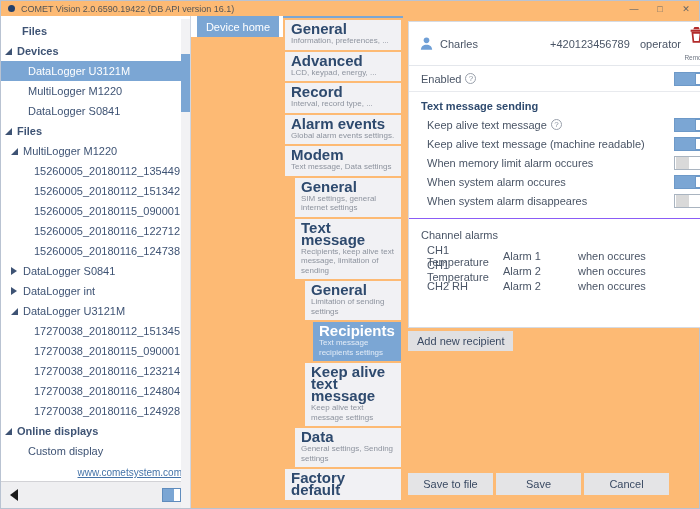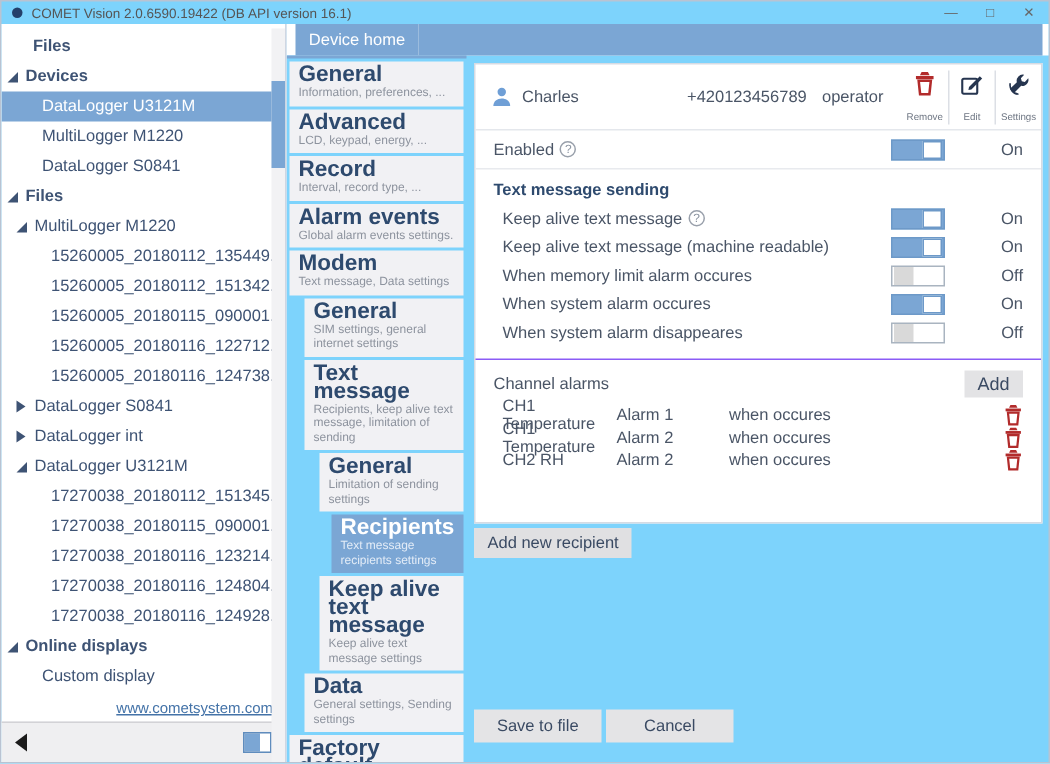--- a/index.html
+++ b/index.html
@@ -2,21 +2,21 @@
 <html style="--accent: #7ba6d4; --navy: #2e4a6e;"><head>
 <meta charset="utf-8">
 <style>
   :root{
     --accent:#7ba6d4; --navy:#2e4a6e; --text:#3e5374; --ctext:#4a5566;
     --sub:#8d939e; --red:#b22b2b; --btn:#e4e4e6; --itembg:#f1f1f4; --border:#d6dbe3;
   }
   *{box-sizing:border-box; margin:0; padding:0;}
   html,body{width:700px;height:509px;overflow:hidden;}
   body{font-family:"Liberation Sans","DejaVu Sans",sans-serif; background:#fff;}
-  #app{width:700px;height:509px;border:1px solid #b9c3d2;display:flex;flex-direction:column;background:#7dd3fc;}
+  #app{width:700px;height:509px;border:1px solid #b9c3d2;display:flex;flex-direction:column;background:#fdba74;}
 
   
   .titlebar{height:15px;display:flex;align-items:center;font-size:9px;color:#555;flex:0 0 auto;}
   .app-icon{width:7px;height:7px;border-radius:50%;background:#24406b;margin:0 6px 0 7px;}
   .win-controls{margin-left:auto;display:flex;gap:0;}
   .win-btn{width:26px;text-align:center;font-size:9px;color:#666;cursor:default;}
 
   .main{flex:1;display:flex;min-height:0;}
 
   
@@ -34,21 +34,21 @@
   .arr.none{width:12px;height:1px;}
   .scroll-track{position:absolute;top:3px;right:0;width:9px;bottom:0;background:#f2f2f4;}
   .scroll-thumb{position:absolute;top:35px;right:0;width:9px;height:58px;background:var(--accent);}
   .sidebar-link-row{text-align:right;padding:2px 8px 3px 0;font-size:10px;}
   .sidebar-link-row a{color:#4473a8;text-decoration:underline;cursor:pointer;}
   .sidebar-footer{height:27px;flex:0 0 auto;background:#efeff1;border-top:1px solid #d2d2d6;display:flex;align-items:center;justify-content:space-between;padding:0 9px;}
   .back-arrow{width:0;height:0;border-right:8px solid #1b1b1b;border-top:6px solid transparent;border-bottom:6px solid transparent;}
   .panel-icon{width:19px;height:14px;border:1px solid #5f8cbd;background:linear-gradient(to right,var(--accent) 62%,#fff 62%);}
 
   
-  .right{flex:1;display:flex;flex-direction:column;min-width:0;}
+  .right{flex:1;display:flex;flex-direction:row;min-width:0;}
   .tabstrip{height:21px;flex:0 0 auto;display:flex;align-items:stretch;padding-left:6px;background:#fff;}
   .tab{display:flex;align-items:center;justify-content:center;font-size:11px;cursor:default;}
   .tab-devicehome{width:82px;background:var(--accent);color:#fff;}
   .tab-config{width:94px;background:#fff;color:var(--navy);gap:12px;}
   .tab-close{color:#6b7688;font-size:10px;}
   .tab-filler{flex:1;background:var(--accent);margin-right:4px;}
 
   .workspace{flex:1;display:flex;min-height:0;}
 
   
@@ -422,19 +422,20 @@
 </span>
                   </div>
                 </div>
             </div>
           </div>
 
           <button class="add-recipient">Add new recipient</button>
 
           <div class="content-footer" id="footer-bar">
               <button class="btn">Save to file</button>
+              <button class="btn">Save</button>
               <button class="btn">Cancel</button>
             </div>
         </div>
       </div>
     </div>
   </div>
 </div>
 
 </body></html>

